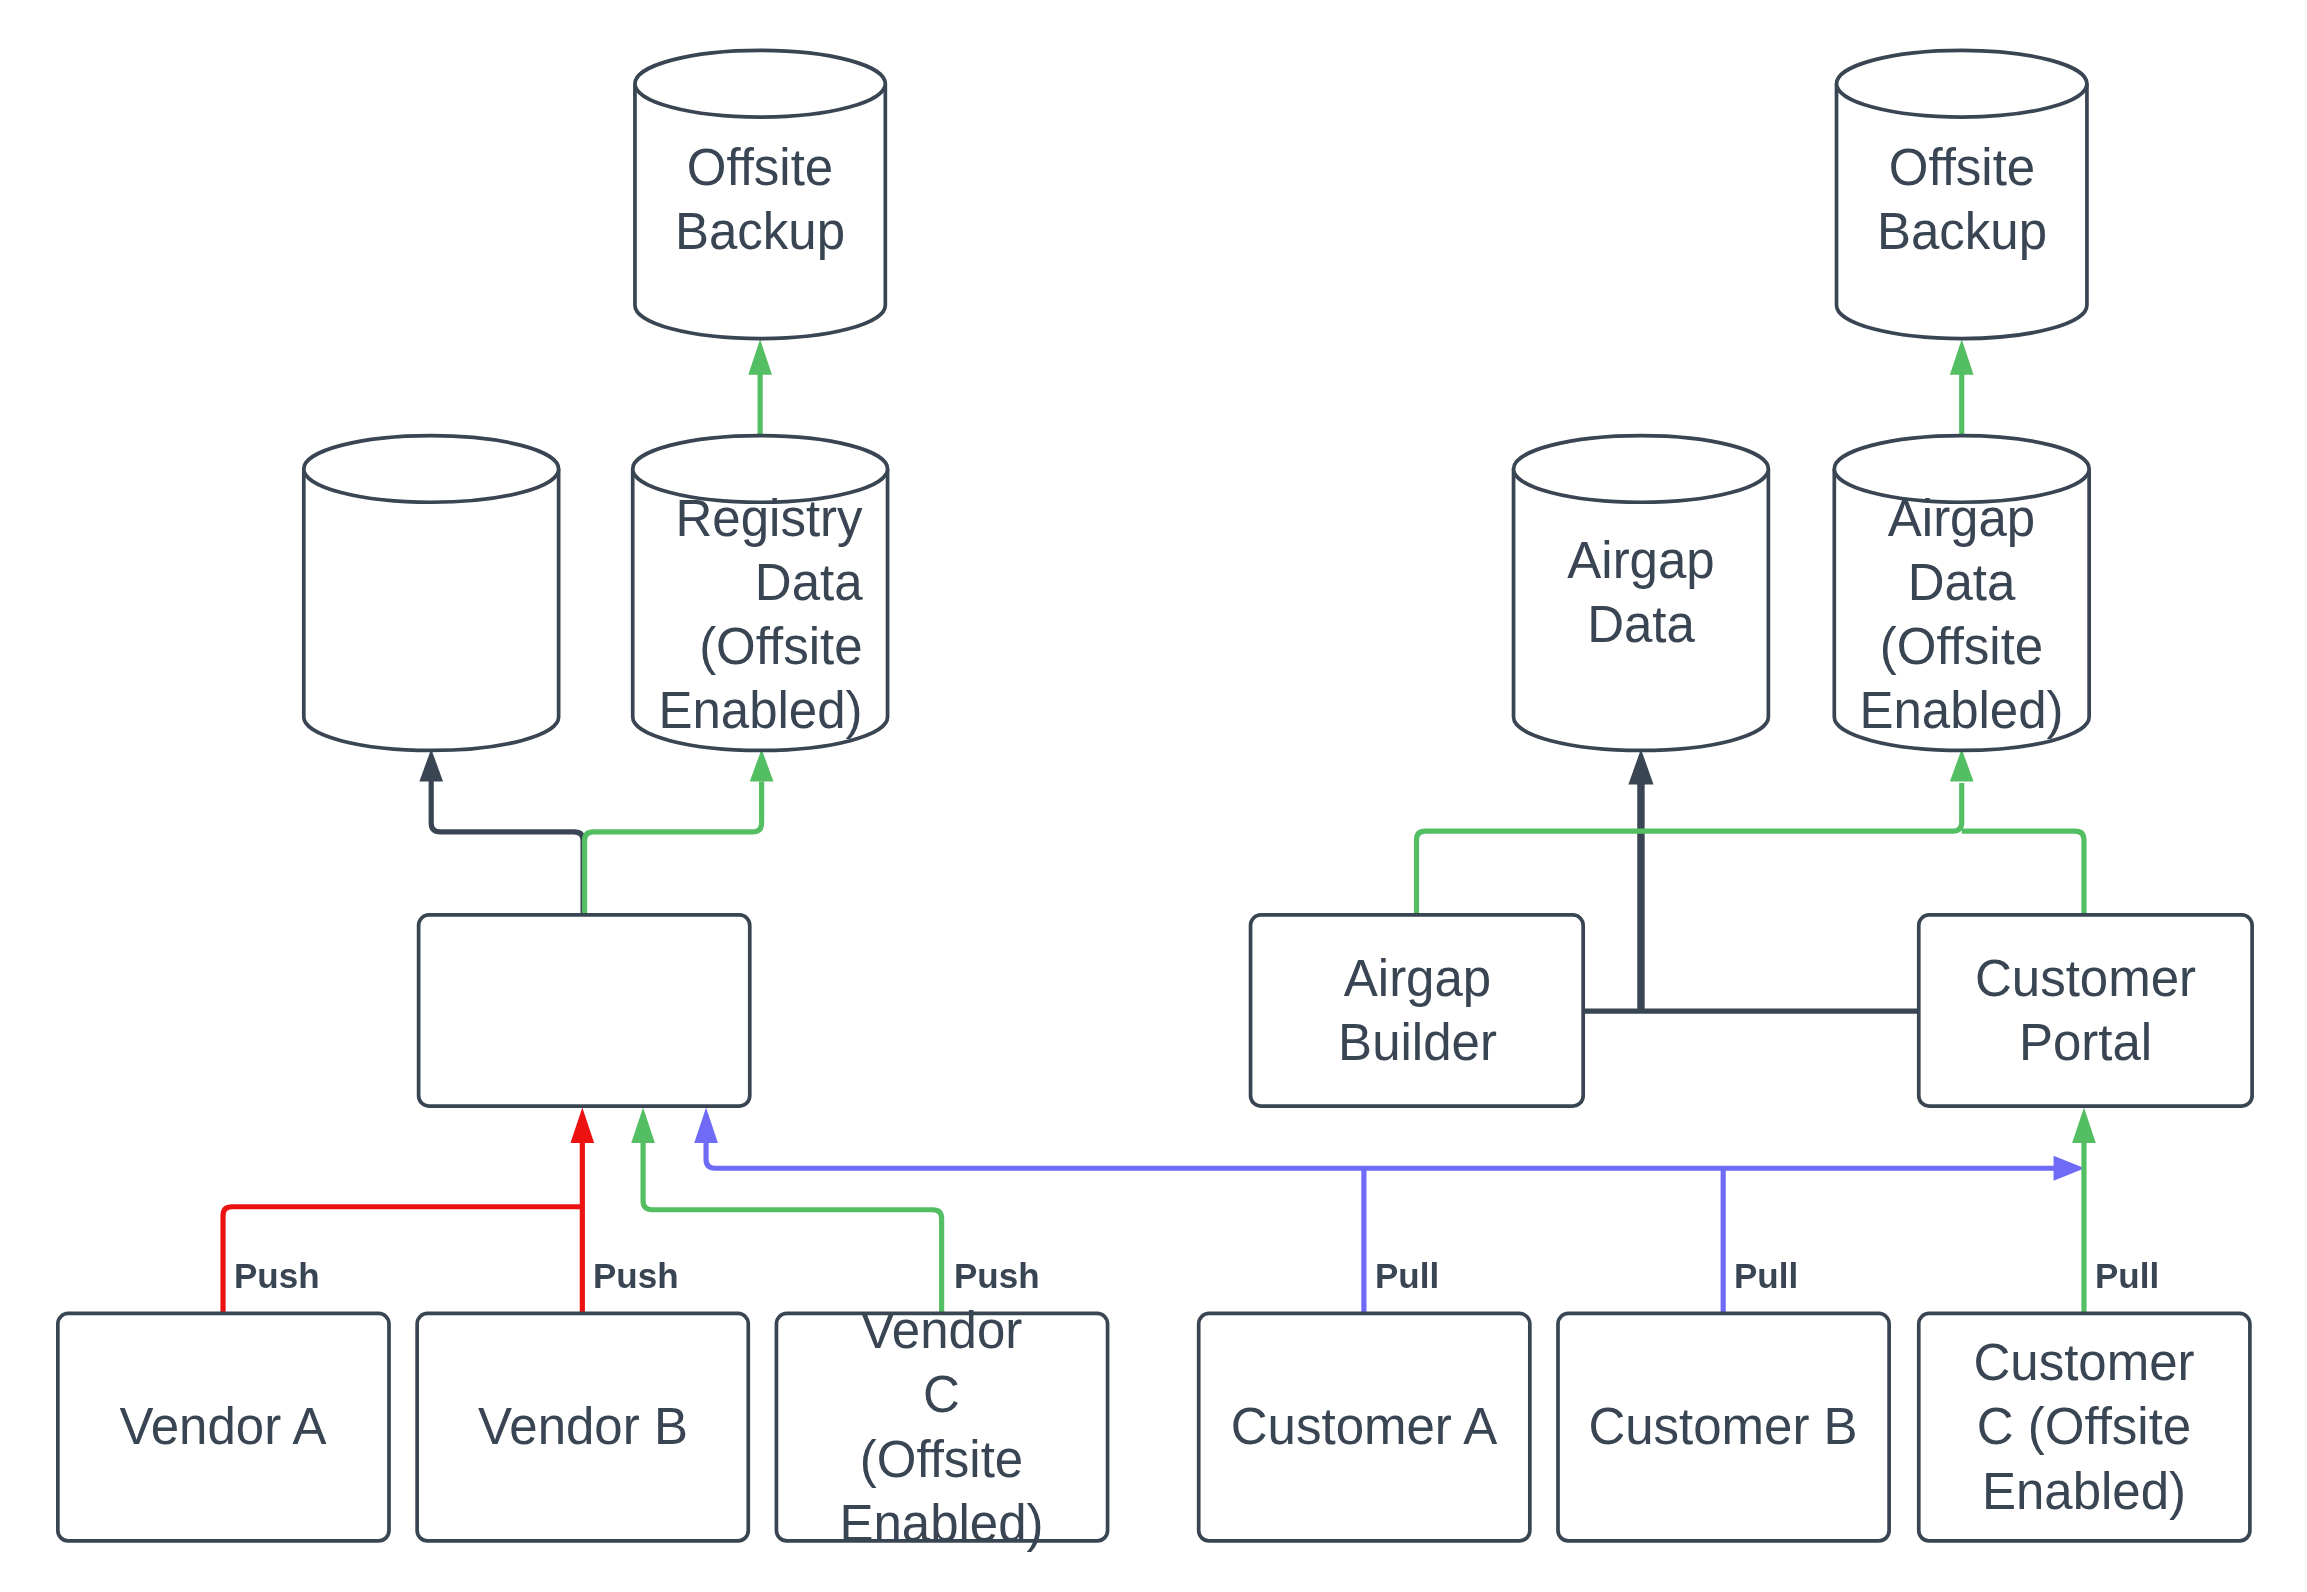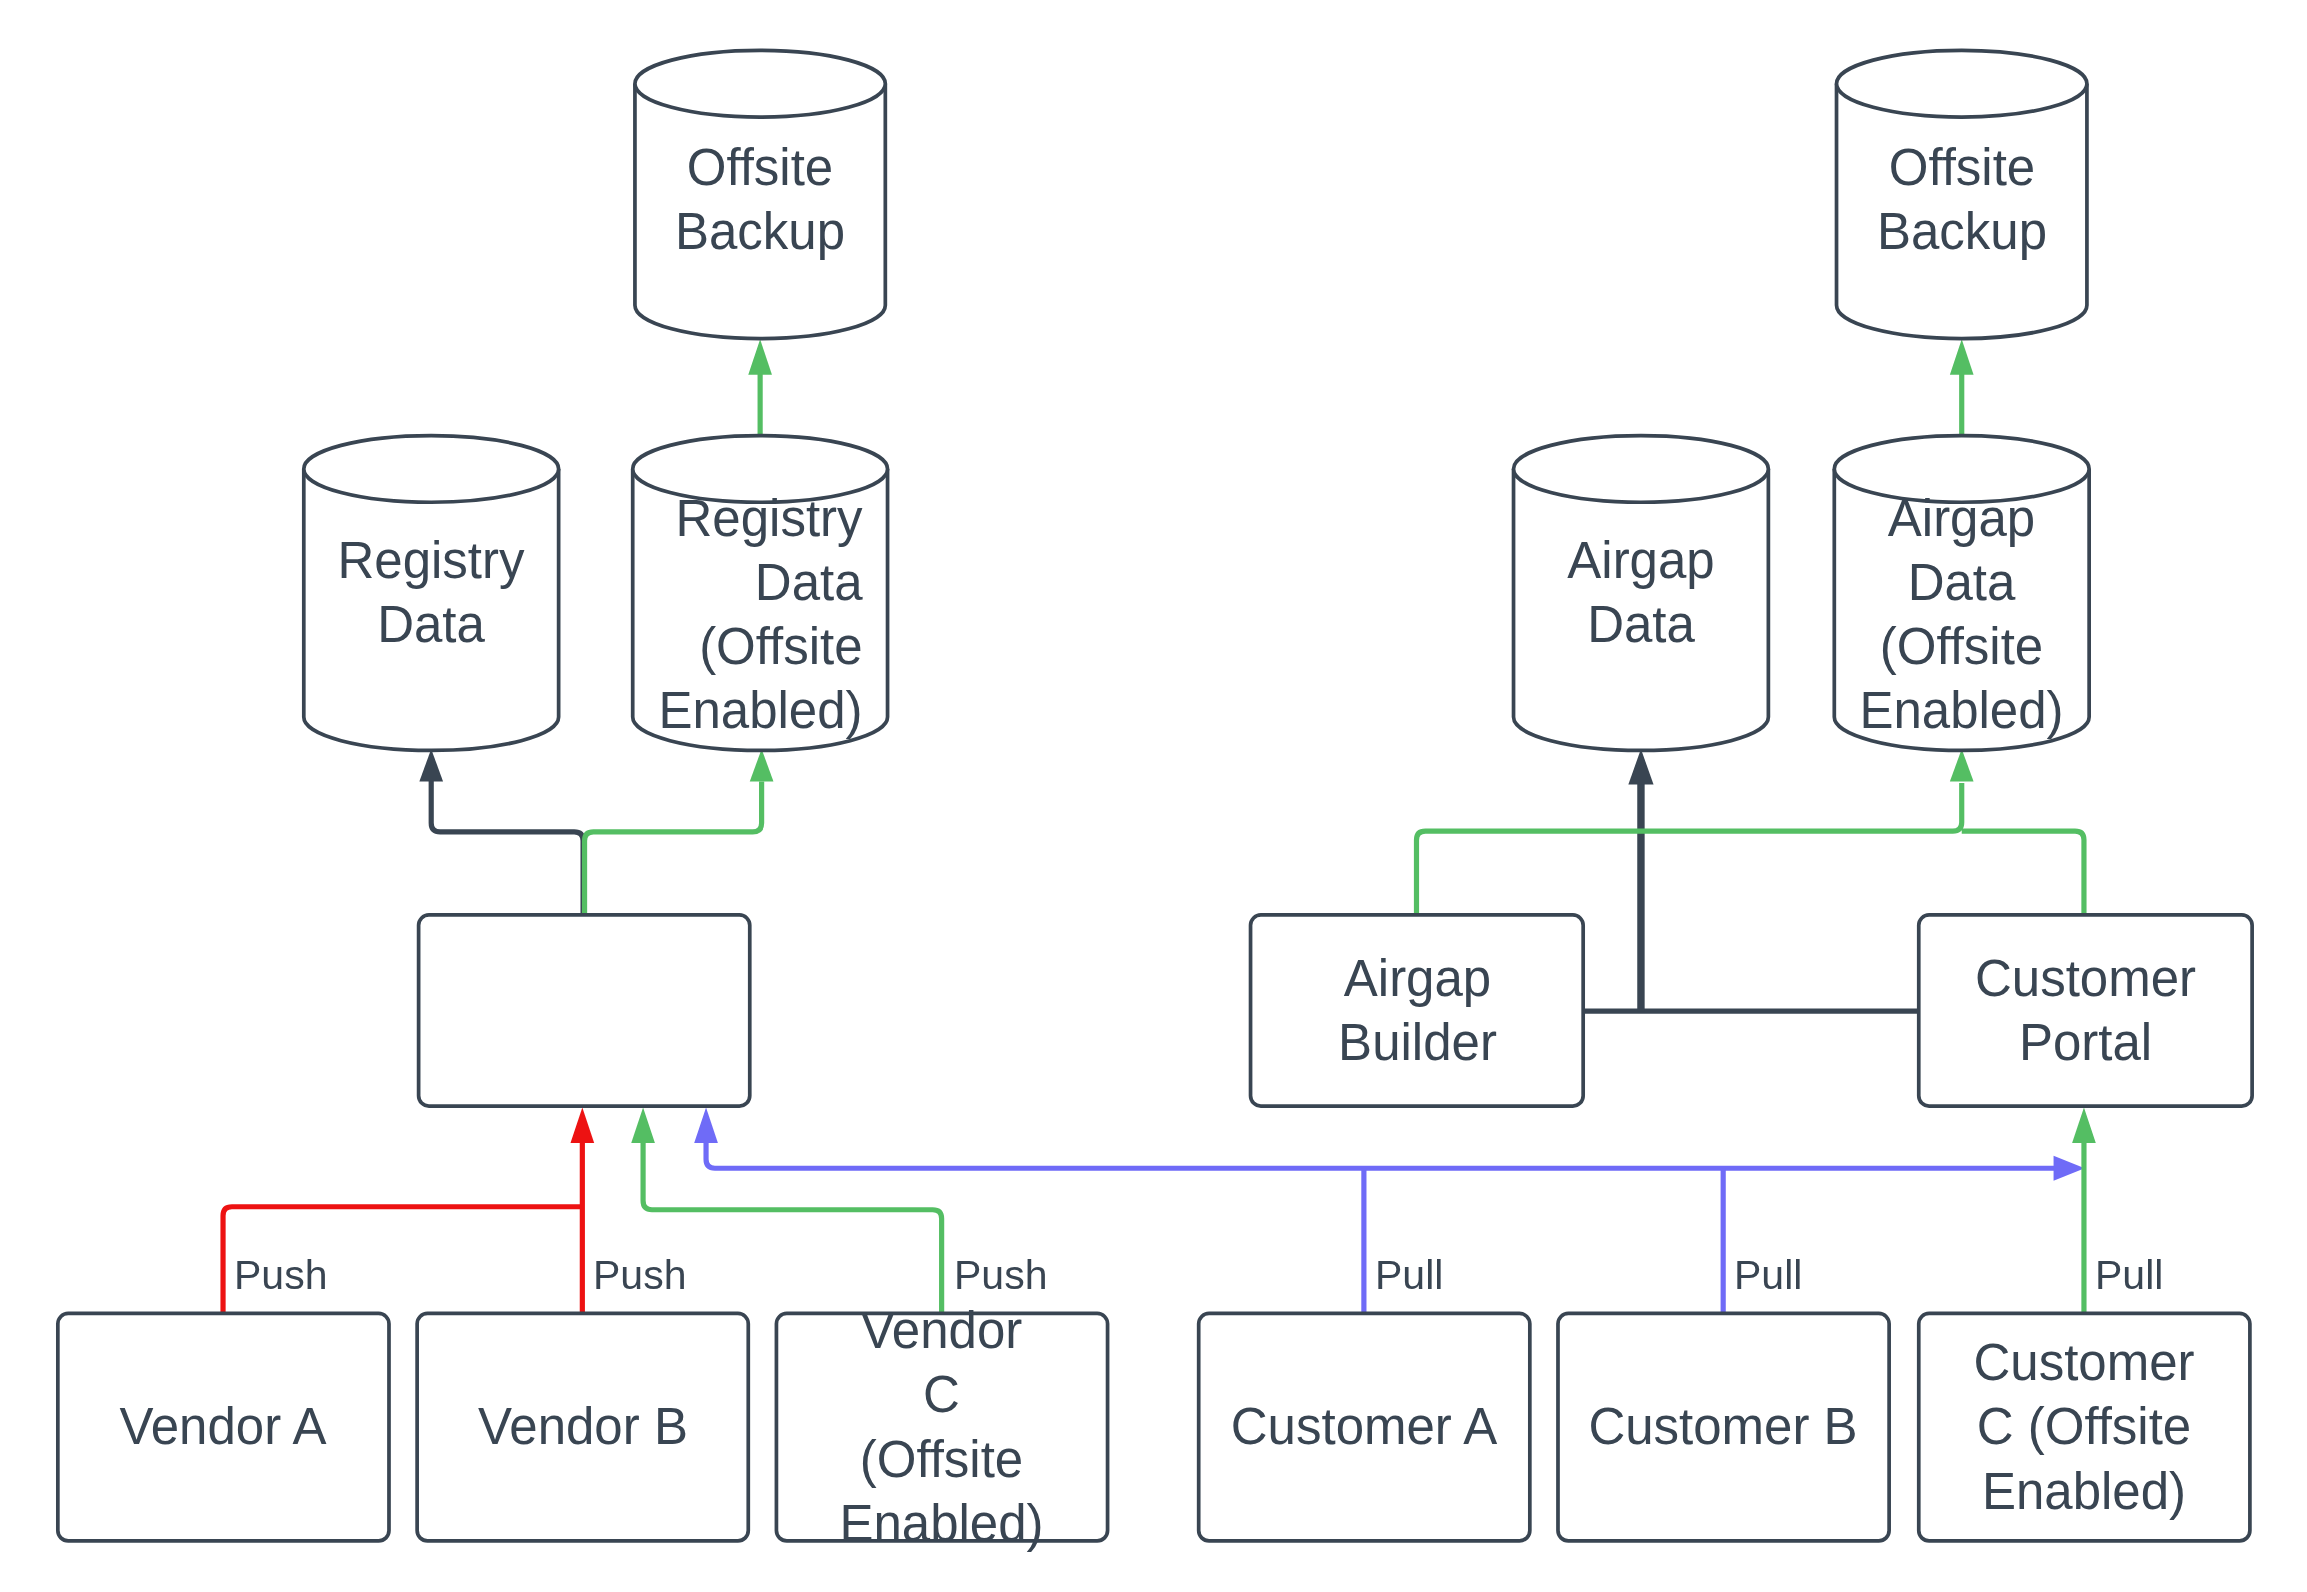--- a/index.html
+++ b/index.html
@@ -15,23 +15,24 @@
   .lbl{
     position:absolute;
     display:flex;align-items:center;justify-content:center;
     text-align:center;
     font-size:51px;line-height:1.26;
     color:var(--c-dark,#394552);
     white-space:normal;
   }
   .edge-lbl{
     position:absolute;
-    font-size:41px;line-height:43px;
+    font-size:35px;line-height:43px;
     color:var(--c-dark,#394552);
     text-align:right;
+    font-weight:bold;
   }
   .stroke-dark{stroke:var(--c-dark,#394552);}
   .stroke-green{stroke:var(--c-green,#54BE63);}
   .stroke-red{stroke:var(--c-red,#ED1212);}
   .stroke-blue{stroke:var(--c-blue,#6F6BF7);}
   .fill-dark{fill:var(--c-dark,#394552);}
   .fill-green{fill:var(--c-green,#54BE63);}
   .fill-red{fill:var(--c-red,#ED1212);}
   .fill-blue{fill:var(--c-blue,#6F6BF7);}
   .shape{fill:#ffffff;stroke:var(--c-dark,#394552);stroke-width:5;}
@@ -116,21 +117,20 @@
     <rect class="shape" x="78" y="1773" width="447" height="307" rx="14"></rect>
     <rect class="shape" x="563" y="1773" width="447" height="307" rx="14"></rect>
     <rect class="shape" x="1048" y="1773" width="447" height="307" rx="14"></rect>
     <rect class="shape" x="1618" y="1773" width="447" height="307" rx="14"></rect>
     <rect class="shape" x="2103" y="1773" width="447" height="307" rx="14"></rect>
     <rect class="shape" x="2590" y="1773" width="447" height="307" rx="14"></rect>
   </svg>
 
   <div class="lbl" style="left:671px;top:126px;width:178px;height:148px;">Offsite Backup</div>
 
-  <div class="lbl" style="left:342px;top:519px;width:178px;height:148px;">Registry Data</div>
 
   <div class="lbl" style="left:668px;top:489px;width:185px;height:252px;text-align:right;">Registry Data (Offsite Enabled)</div>
 
   <div class="lbl" style="left:1873px;top:126px;width:178px;height:148px;">Offsite Backup</div>
 
   <div class="lbl" style="left:1869px;top:489px;width:185px;height:252px;">Airgap Data (Offsite Enabled)</div>
 
   <div class="lbl" style="left:1567px;top:519px;width:148px;height:148px;">Airgap Data</div>
 
 

